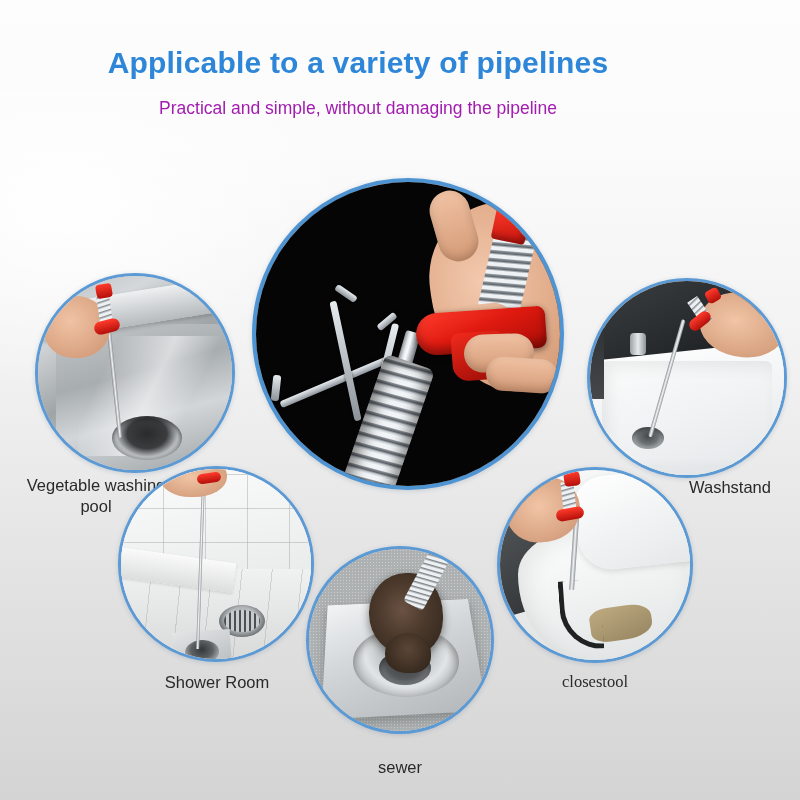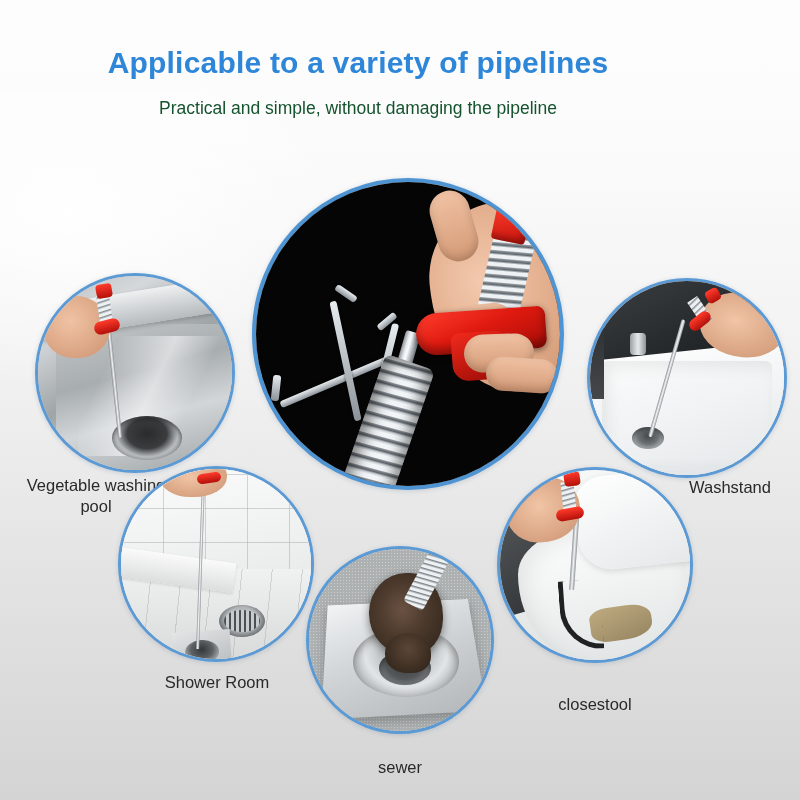--- a/index.html
+++ b/index.html
@@ -15,21 +15,21 @@
     background:radial-gradient(ellipse at 30% 40%, rgba(255,255,255,.95) 0%, rgba(255,255,255,0) 70%);
     pointer-events:none;
   }
 
   
   .header{ position:absolute; left:0; top:0; width:716px; text-align:center; }
   .title{
     margin-top:46px; font-size:30px; font-weight:bold; letter-spacing:.2px;
     color:#2e86d8; text-shadow:0 1px 0 rgba(255,255,255,.7);
   }
-  .subtitle{ margin-top:18px; font-size:17.5px; color:#14532d; font-weight:400; }
+  .subtitle{ margin-top:18px; font-size:17.5px; color:#a21caf; font-weight:400; }
 
   
   .circ{
     position:absolute; border-radius:50%; overflow:hidden;
     border:3px solid #5b9ad5;
     box-shadow:0 1px 5px rgba(40,70,110,.18);
     background:#cfd3d6;
   }
   .circ .photo{ position:absolute; inset:0; }
 
@@ -41,21 +41,21 @@
   .c-toilet{ left:497px; top:467px; width:196px; height:196px; }
 
   
   .label{
     position:absolute; font-size:16.5px; color:#2a2a2a; text-align:center;
     line-height:1.25; font-weight:400; white-space:pre-line;
   }
   .l-veg   { left:-4px;  top:475px; width:200px; }
   .l-wash  { left:660px; top:477px; width:140px; }
   .l-shower{ left:122px; top:672px; width:190px; }
-  .l-toilet{ left:500px; top:694px; width:190px; }
+  .l-toilet{ left:500px; top:672px; width:190px;font-family:Liberation Serif, serif; }
   .l-sewer { left:310px; top:757px; width:180px; }
 
   
 
   
   .sc-center{ background:#050505; }
   .sc-center .shaft{
     position:absolute; left:150px; top:150px; width:15px; height:190px;
     background:linear-gradient(90deg,#8d9298 0%,#e9eef2 30%,#fbfcfd 46%,#b9c0c6 70%,#6e747a 100%);
     transform-origin:top center; transform:rotate(16deg); border-radius:3px;

